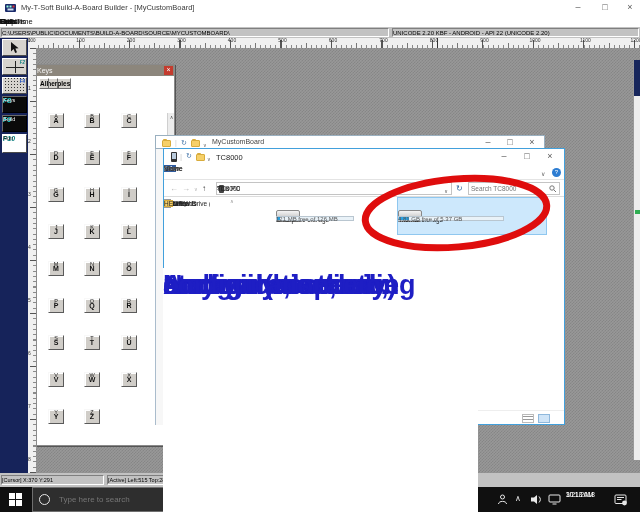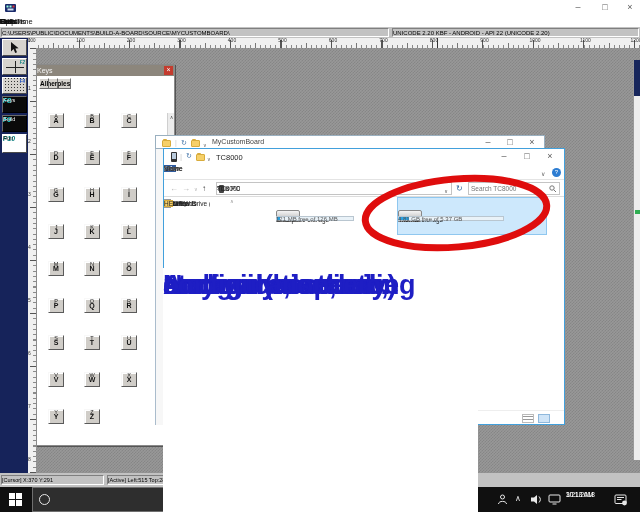--- a/index.html
+++ b/index.html
@@ -174,20 +174,21 @@
 
   <div class="app">
     <div class="app-titlebar">
       <svg class="app-icon" viewBox="0 0 11 11">
         <rect x="0" y="2" width="11" height="8" rx="1" fill="#1a2a6a"></rect>
         <rect x="1.5" y="3.5" width="2" height="2" fill="#9fd"></rect>
         <rect x="4.5" y="3.5" width="2" height="2" fill="#9fd"></rect>
         <rect x="7.5" y="3.5" width="2" height="2" fill="#d33"></rect>
         <rect x="2.5" y="6.5" width="6" height="2" fill="#cde"></rect>
       </svg>
+      <span class="app-title">My-T-Soft Build-A-Board Builder - [MyCustomBoard]</span>
       <span class="winbtn" style="left:568px;">–</span>
       <span class="winbtn" style="left:595px;">□</span>
       <span class="winbtn" style="left:620px;">×</span>
     </div>
     <div class="menubar">
         <span class="menu-item">File</span>
         <span class="menu-item">Edit</span>
         <span class="menu-item">Options</span>
         <span class="menu-item">View</span>
         <span class="menu-item">Tools</span>
@@ -521,20 +522,21 @@
     <div class="start-btn">
       <svg width="13" height="13">
         <rect x="0" y="0" width="6" height="6" fill="#fff"></rect>
           <rect x="7" y="0" width="6" height="6" fill="#fff"></rect>
         <rect x="0" y="7" width="6" height="6" fill="#fff"></rect>
           <rect x="7" y="7" width="6" height="6" fill="#fff"></rect>
       </svg>
     </div>
     <div class="tb-search">
       <span class="cortana-ring"></span>
+      <input placeholder="Type here to search" style="">
     </div>
     <svg class="tray-ico" style="left:497px;" width="11" height="11">
       <circle cx="5.5" cy="3" r="2" fill="none" stroke="#e8e8e8" stroke-width="1"></circle>
       <path d="M1.5 10c0-3.5 8-3.5 8 0" fill="none" stroke="#e8e8e8" stroke-width="1"></path>
     </svg>
     <span class="chevron-up" style="left:515px;">∧</span>
     <svg class="tray-ico" style="left:530px;" width="13" height="11">
       <path d="M1 3.5h3L7 1v9L4 7.5H1z" fill="#e8e8e8"></path>
       <path d="M9 2.5c1.8 1.8 1.8 4.2 0 6" stroke="#e8e8e8" fill="none" stroke-width="1"></path>
     </svg>

